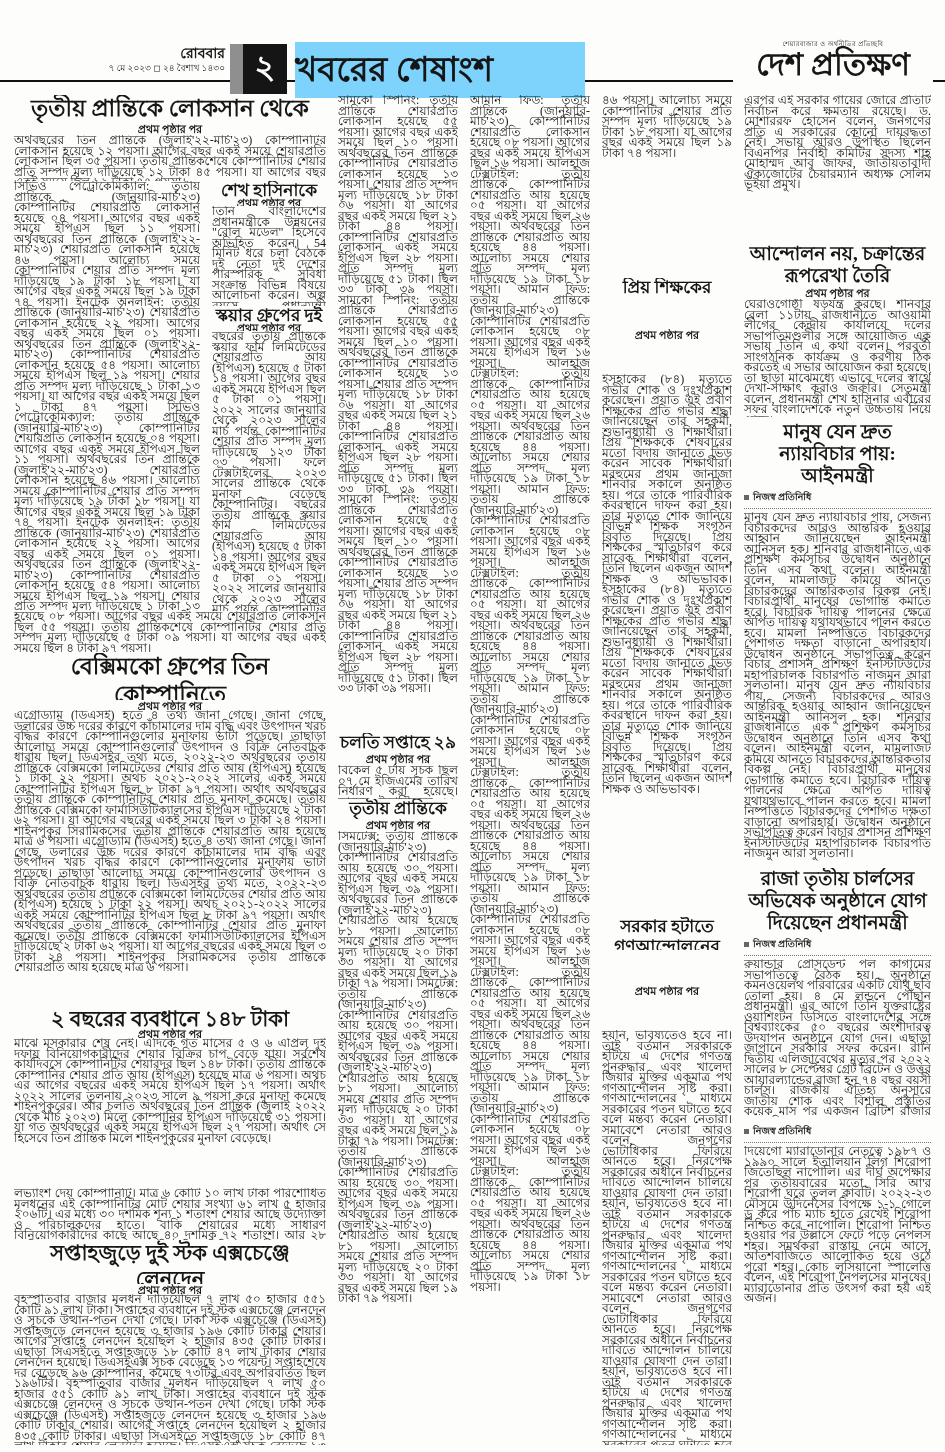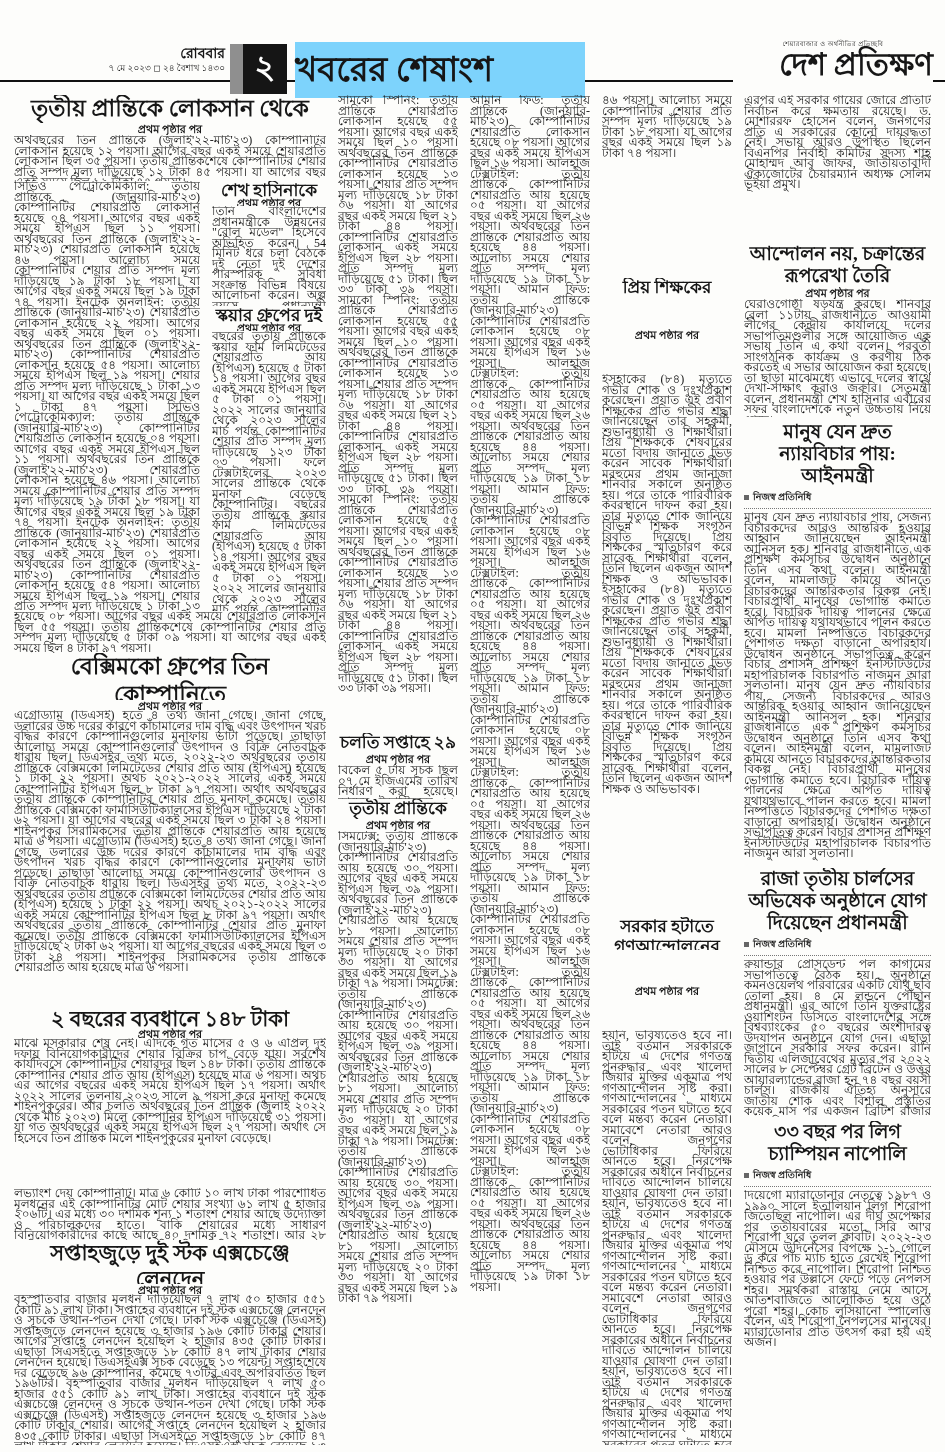--- a/index.html
+++ b/index.html
@@ -15,21 +15,21 @@
   .day{font-weight:bold;font-size:14px;line-height:16px;}
   .date{font-size:9px;line-height:12px;}
   .pagebox{position:absolute;top:28px;left:230px;width:57px;height:50px;display:flex;background:#fdfdfb;}
   .pagebox .strip{width:13px;background:#8f8f8f;}
   .pagebox .num{flex:1;background:#151515;color:#fff;font-weight:bold;font-size:32px;
     display:flex;align-items:center;justify-content:center;}
   .section-title{position:absolute;top:26px;left:295px;width:290px;height:56px;background:#7dd3fc;
     font-size:34px;font-weight:bold;line-height:56px;white-space:nowrap;}
   .brand-block{position:absolute;top:24px;right:12px;width:200px;text-align:center;background:#fdfdfb;padding-bottom:2px;}
   .brand-tagline{font-size:6.5px;line-height:8px;letter-spacing:.5px;}
-  .brand{font-size:31px;font-weight:bold;line-height:34px;white-space:nowrap;text-align:right;}
+  .brand{font-size:31px;font-weight:bold;line-height:34px;white-space:nowrap;}
   
   .track{position:absolute;top:95px;bottom:7px;display:flex;flex-direction:column;overflow:hidden;}
   .t1{left:14px;width:312px;}
   .t2{left:338px;width:120px;}
   .t3{left:470px;width:120px;}
   .t4{left:602px;width:130px;gap:35px;}
   .t5{left:744px;width:187px;}
   .t2::before,.t3::before,.t4::before,.t5::before{
     content:"";position:absolute;left:-7px;top:0;bottom:0;width:1px;background:#d8d8d2;}
   .body-text{font-size:12px;line-height:10.5px;text-align:justify;overflow:hidden;
@@ -136,21 +136,20 @@
     </div>
     <div class="body-text" style="height:352px;flex:0 0 auto">মানুষ যেন দ্রুত ন্যায়বিচার পায়, সেজন্য বিচারকদের আরও আন্তরিক হওয়ার আহ্বান জানিয়েছেন আইনমন্ত্রী আনিসুল হক। শনিবার রাজধানীতে এক প্রশিক্ষণ কর্মসূচির উদ্বোধন অনুষ্ঠানে তিনি এসব কথা বলেন। আইনমন্ত্রী বলেন, মামলাজট কমিয়ে আনতে বিচারকদের আন্তরিকতার বিকল্প নেই। বিচারপ্রার্থী মানুষের ভোগান্তি কমাতে হবে। বিচারিক দায়িত্ব পালনের ক্ষেত্রে অর্পিত দায়িত্ব যথাযথভাবে পালন করতে হবে। মামলা নিষ্পত্তিতে বিচারকদের পেশাগত দক্ষতা বাড়ানো অপরিহার্য। উদ্বোধন অনুষ্ঠানে সভাপতিত্ব করেন বিচার প্রশাসন প্রশিক্ষণ ইনস্টিটিউটের মহাপরিচালক বিচারপতি নাজমুন আরা সুলতানা। মানুষ যেন দ্রুত ন্যায়বিচার পায়, সেজন্য বিচারকদের আরও আন্তরিক হওয়ার আহ্বান জানিয়েছেন আইনমন্ত্রী আনিসুল হক। শনিবার রাজধানীতে এক প্রশিক্ষণ কর্মসূচির উদ্বোধন অনুষ্ঠানে তিনি এসব কথা বলেন। আইনমন্ত্রী বলেন, মামলাজট কমিয়ে আনতে বিচারকদের আন্তরিকতার বিকল্প নেই। বিচারপ্রার্থী মানুষের ভোগান্তি কমাতে হবে। বিচারিক দায়িত্ব পালনের ক্ষেত্রে অর্পিত দায়িত্ব যথাযথভাবে পালন করতে হবে। মামলা নিষ্পত্তিতে বিচারকদের পেশাগত দক্ষতা বাড়ানো অপরিহার্য। উদ্বোধন অনুষ্ঠানে সভাপতিত্ব করেন বিচার প্রশাসন প্রশিক্ষণ ইনস্টিটিউটের মহাপরিচালক বিচারপতি নাজমুন আরা সুলতানা।</div>
     <div class="gap4"></div>
     <div class="headline h-rt">রাজা তৃতীয় চার্লসের অভিষেক অনুষ্ঠানে যোগ দিয়েছেন প্রধানমন্ত্রী</div>
     <div class="byline">
       <span class="sq"></span>
       <span>নিজস্ব প্রতিনিধি</span>
     </div>
     <div class="body-text" style="height:158px;flex:0 0 auto">রুয়ান্ডার প্রেসিডেন্ট পল কাগামের সভাপতিত্বে বৈঠক হয়। অনুষ্ঠানে কমনওয়েলথ পরিবারের একটি যৌথ ছবি তোলা হয়। ৪ মে লন্ডনে পৌঁছান প্রধানমন্ত্রী। এর আগে তিনি যুক্তরাষ্ট্রের ওয়াশিংটন ডিসিতে বাংলাদেশের সঙ্গে বিশ্বব্যাংকের ৫০ বছরের অংশীদারত্ব উদযাপন অনুষ্ঠানে যোগ দেন। এছাড়া জাপানে সরকারি সফর করেন। রানি দ্বিতীয় এলিজাবেথের মৃত্যুর পর ২০২২ সালের ৮ সেপ্টেম্বর গ্রেট ব্রিটেন ও উত্তর আয়ারল্যান্ডের রাজা হন ৭৪ বছর বয়সী চার্লস। রাজকীয় ঐতিহ্য অনুসারে জাতীয় শোক এবং বিশাল প্রস্তুতির কয়েক মাস পর একজন ব্রিটিশ রাজার রাজ্যাভিষেক হয়। খবর: বাসস</div>
     <div class="gap4"></div>
-    <div class="headline h-rt">৩৩ বছর পর লিগ চ্যাম্পিয়ন নাপোলি</div>
     <div class="byline">
       <span class="sq"></span>
       <span>নিজস্ব প্রতিনিধি</span>
     </div>
     <div class="body-text fill">দিয়েগো ম্যারাডোনার নেতৃত্বে ১৯৮৭ ও ১৯৯০ সালে ইতালিয়ান লিগ শিরোপা জিতেছিল নাপোলি। এর দীর্ঘ অপেক্ষার পর তৃতীয়বারের মতো সিরি আ'র শিরোপা ঘরে তুলল ক্লাবটি। ২০২২-২৩ মৌসুমে উদিনেসের বিপক্ষে ১-১ গোলে ড্র করে পাঁচ ম্যাচ হাতে রেখেই শিরোপা নিশ্চিত করে নাপোলি। শিরোপা নিশ্চিত হওয়ার পর উল্লাসে ফেটে পড়ে নেপলস শহর। সমর্থকরা রাস্তায় নেমে আসে, আতশবাজিতে আলোকিত হয়ে ওঠে পুরো শহর। কোচ লুসিয়ানো স্পালেত্তি বলেন, এই শিরোপা নেপলসের মানুষের। ম্যারাডোনার প্রতি উৎসর্গ করা হয় এই অর্জন।</div>
   </div>
 
 </div>
 
 </body></html>

